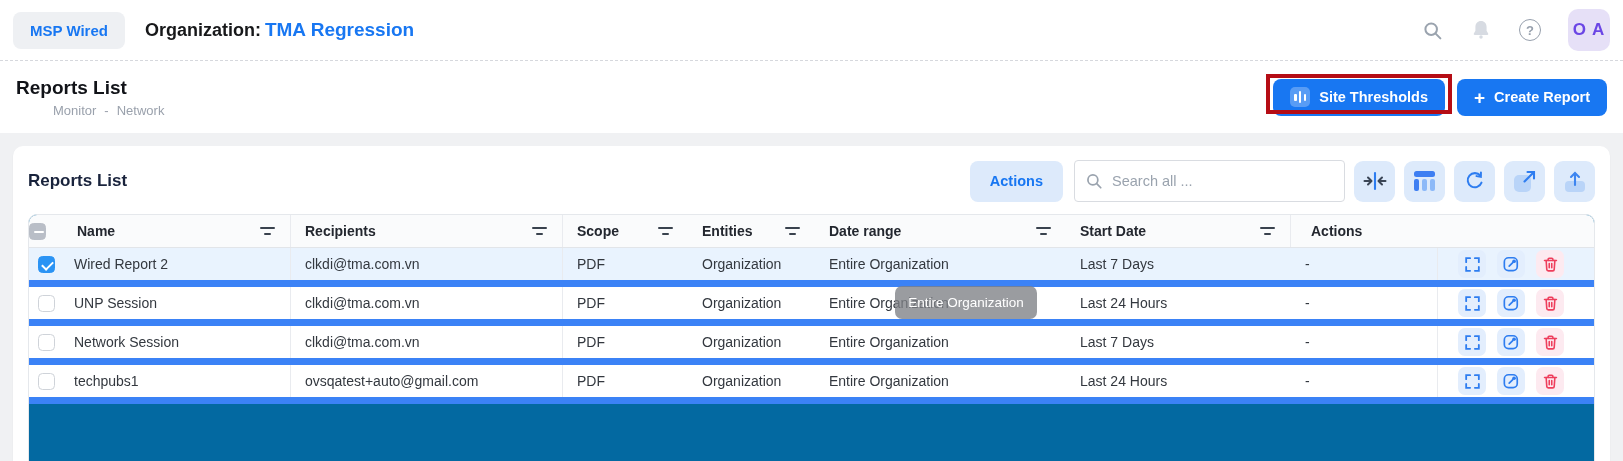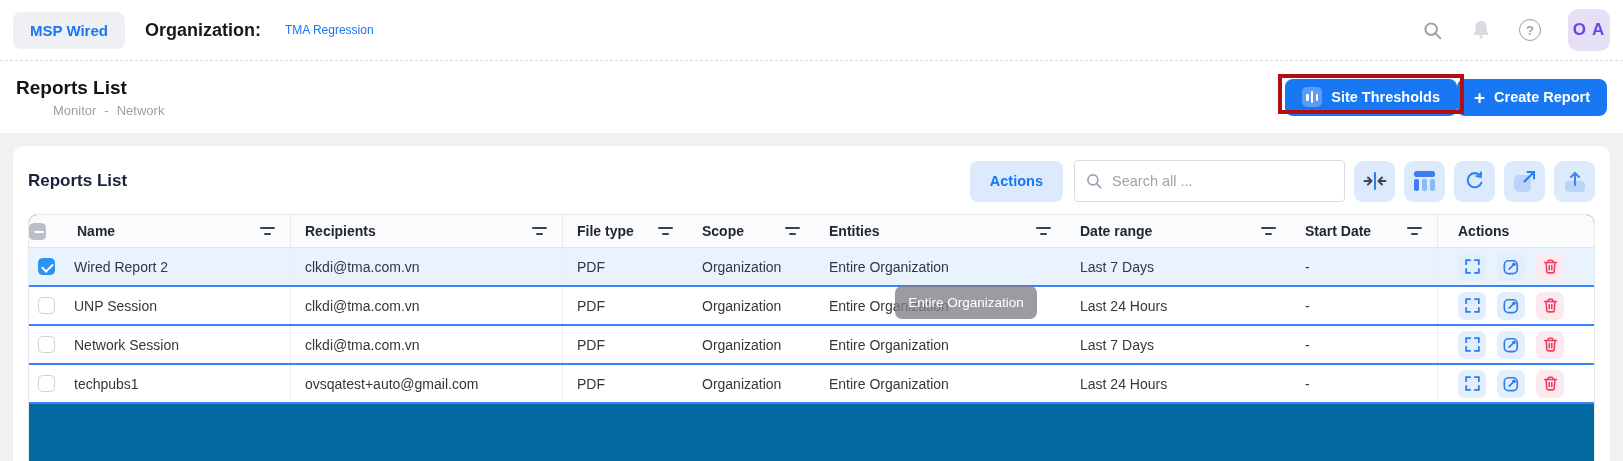--- a/index.html
+++ b/index.html
@@ -14,42 +14,42 @@
   .topbar {
     height:61px; background:#fff; display:flex; align-items:center;
     padding:0 13px; border-bottom:1px dashed #d6d8dd;
   }
   .portal-btn {
     background:#eef0f3; border:none; border-radius:8px; height:37px; padding:0 17px;
     color:#1877f2; font-weight:bold; font-size:15px; cursor:pointer;
     font-family:inherit;
   }
   .org-label { font-weight:bold; font-size:18px; color:#17181a; margin-left:20px; }
-  .org-name  { color:#1877f2; font-weight:normal; font-size:12px; margin-left:24px; text-decoration:none; cursor:pointer; }
+  .org-name  { color:#1877f2; font-weight:bold; font-size:19px; margin-left:4px; text-decoration:none; cursor:pointer; }
   .topbar-right { margin-left:auto; display:flex; align-items:center; gap:27px; }
   .tb-icon { width:22px; height:22px; color:#9aa3ae; display:flex; align-items:center; justify-content:center; cursor:pointer; }
   .help-circle {
     width:22px; height:22px; border:1.6px solid #97a0ad; border-radius:50%;
     display:flex; align-items:center; justify-content:center;
     color:#97a0ad; font-size:13px; font-weight:bold; cursor:pointer;
   }
   .avatar {
     width:42px; height:42px; border-radius:10px; background:#e6e0f7;
     color:#6b46e5; font-weight:bold; font-size:17px;
     display:flex; align-items:center; justify-content:center; letter-spacing:1px; cursor:pointer;
   }
 
   
   .page-header {
     background:#fff; height:72px; display:flex; align-items:center;
     justify-content:space-between; padding:0 16px;
   }
   .page-title { font-size:19px; font-weight:bold; color:#111318; }
   .breadcrumb { margin-top:4px; font-size:13px; color:#9aa1ac; display:flex; gap:8px;margin-left:37px; }
-  .header-buttons { display:flex; align-items:center; }
+  .header-buttons { display:flex; align-items:center; gap:12px; }
   .btn-primary {
     background:#1877f2; color:#fff; border:none; border-radius:8px; height:37px;
     padding:0 17px; font-size:14.5px; font-weight:bold; display:flex; align-items:center;
     gap:9px; cursor:pointer; font-family:inherit;
   }
   .annotated { position:relative; display:inline-block; }
   .annotation-box {
     position:absolute; left:-7px; right:-7px; top:-5px; bottom:2px;
     border:4px solid #b50d15; pointer-events:none; z-index:3;
   }
@@ -104,21 +104,21 @@
   .up-icon svg { position:absolute; left:0; top:0; }
 
   
   .table {
     margin-top:12px; border:1px solid #e5e8ec; border-bottom:none;
     border-radius:9px 9px 0 0; height:277px; overflow:hidden; background:#0369a1;
   }
   .trow {
     display:grid;
     grid-template-columns:34px 228px 272px 125px 127px 251px 225px 147px 1fr;
-    align-items:center; border-bottom:2px solid #3b82f6; height:39px; background:#fff;
+    align-items:center; border-bottom:7px solid #3b82f6; height:39px; background:#fff;
   }
   .trow.head { height:33px; background:#fafbfc; border-bottom:1px solid #e2e5e9; }
   .trow.selected { background:#e9f3fe; }
   .cell { padding:0 14px; font-size:14px; color:#33383f; white-space:nowrap; overflow:hidden;
     display:flex; align-items:center; height:100%; }
   .trow.head .cell { font-weight:bold; font-size:14px; color:#23272f; justify-content:space-between; }
   .cell.center { justify-content:center; padding:0; }
   .sep { border-right:1px solid #e9ebef; }
 
   .filter-icon { display:inline-flex; flex-direction:column; align-items:center; gap:3.5px; cursor:pointer; padding:3px 1px; }
@@ -277,27 +277,20 @@
             </span>
           </div>
         <div class="cell sep">
             <span>Recipients</span>
           <span class="filter-icon">
               <i></i>
               <i></i>
             </span>
           </div>
         <div class="cell">
-            <span>File type</span>
-          <span class="filter-icon">
-              <i></i>
-              <i></i>
-            </span>
-          </div>
-        <div class="cell">
             <span>Scope</span>
           <span class="filter-icon">
               <i></i>
               <i></i>
             </span>
           </div>
         <div class="cell">
             <span>Entities</span>
           <span class="filter-icon">
               <i></i>

